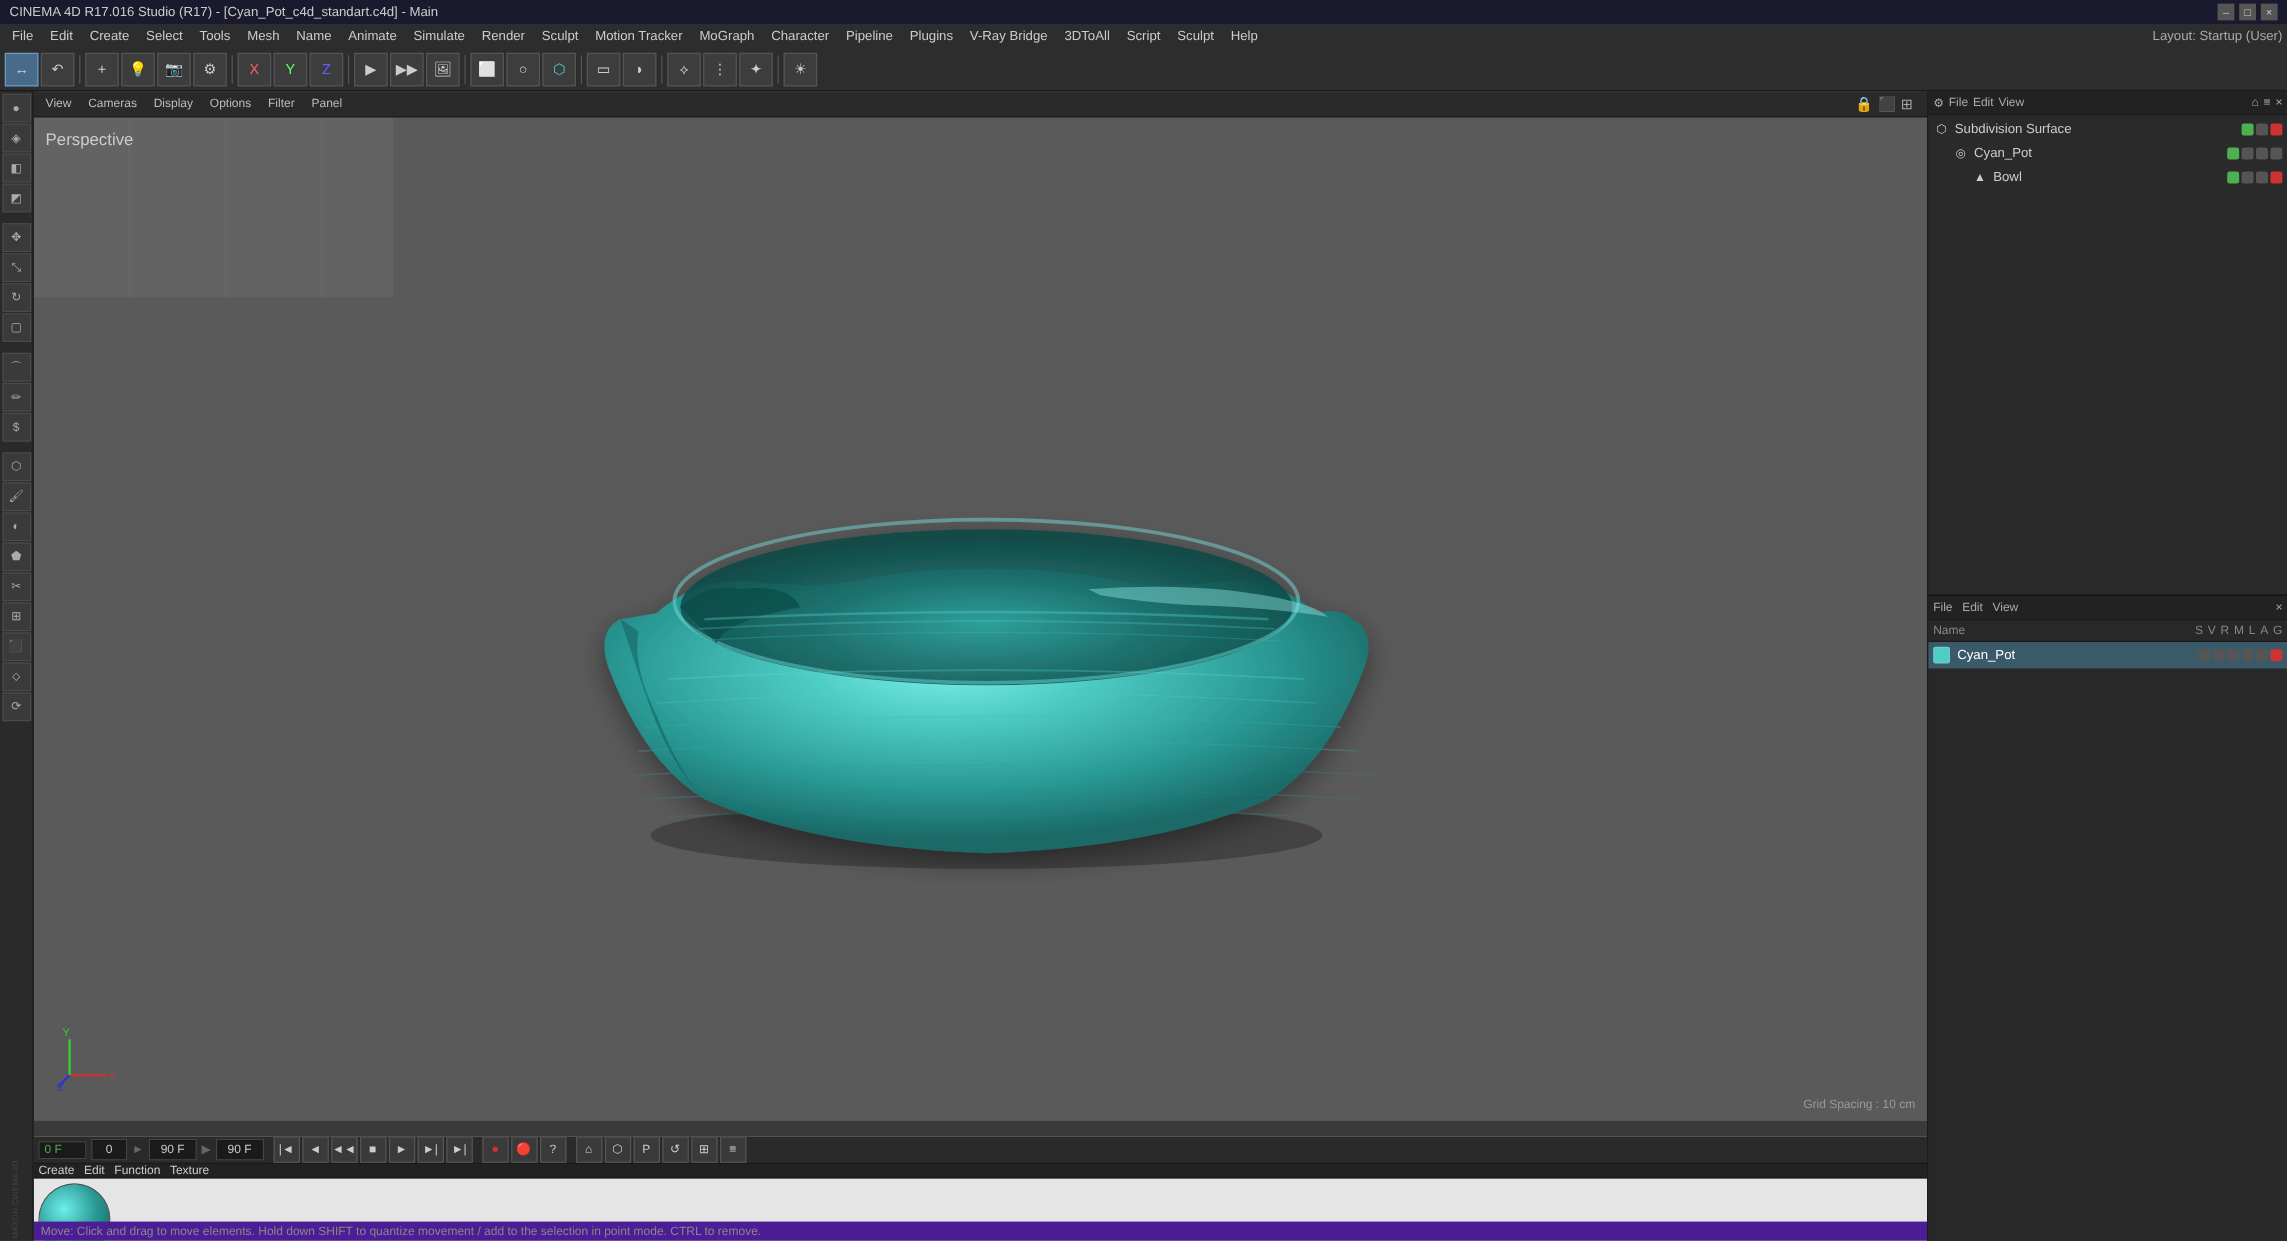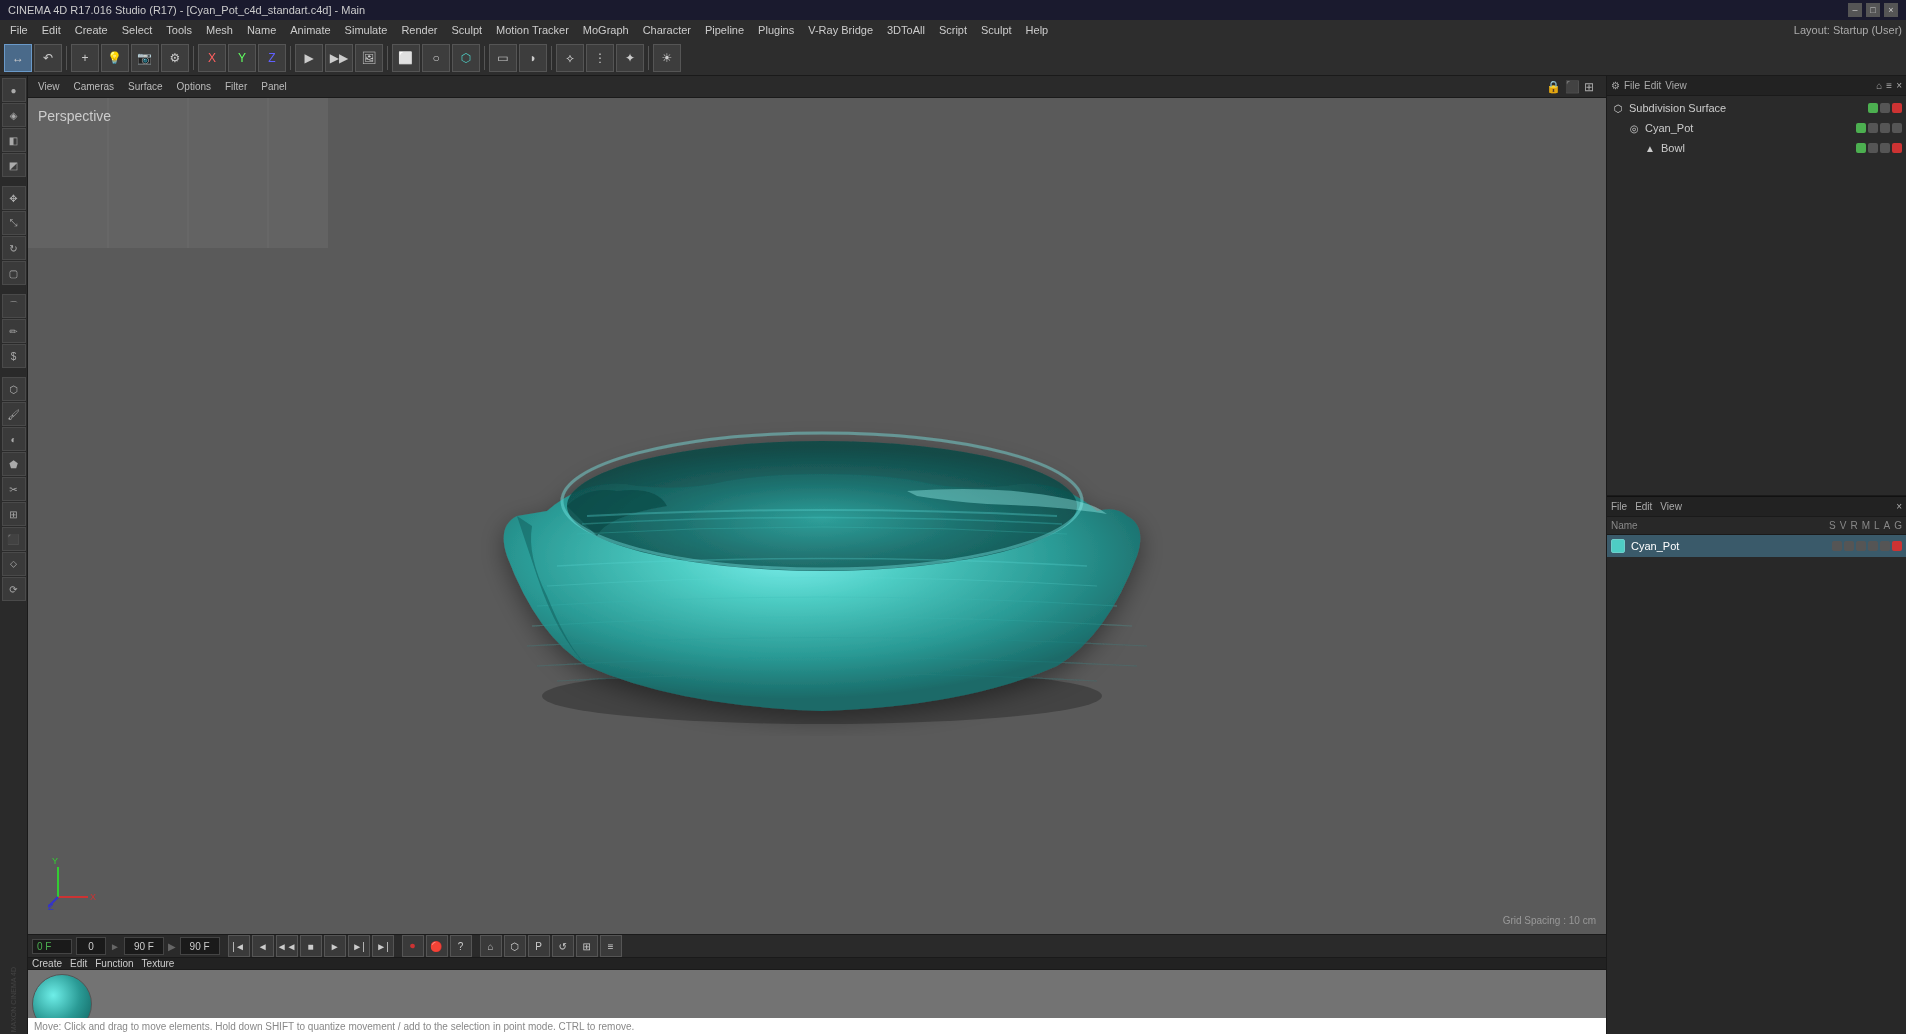--- a/index.html
+++ b/index.html
@@ -439,21 +439,21 @@
       position: relative;
       overflow: hidden;
     }
 
     #status-text-bar {
       position: absolute;
       bottom: 0;
       left: 28px;
       right: 300px;
       height: 16px;
-      background: #ffffff;
+      background: #4c1d95;
       display: flex;
       align-items: center;
       padding: 0 6px;
       font-size: 10px;
       color: #888;
       z-index: 20;
     }
   </style>
 </head>
 <body>
@@ -632,21 +632,21 @@
         </div>
       </div>
     </div>
   </div>
 </div>
 
 <div id="viewport-container">
   <div id="viewport-toolbar">
     <button class="vp-btn">View</button>
     <button class="vp-btn">Cameras</button>
-    <button class="vp-btn">Surface</button>
+    <button class="vp-btn">Display</button>
     <button class="vp-btn">Options</button>
     <button class="vp-btn">Filter</button>
     <button class="vp-btn">Panel</button>
     <div style="margin-left:auto;display:flex;gap:4px;padding-right:8px;">
       <span style="color:#aaa;font-size:12px;cursor:pointer;">🔒</span>
       <span style="color:#aaa;font-size:12px;cursor:pointer;">⬛</span>
       <span style="color:#aaa;font-size:12px;cursor:pointer;">⊞</span>
     </div>
   </div>
 
@@ -762,21 +762,21 @@
         <text x="42" y="48" font-size="9" fill="#cc3333">X</text>
         <line x1="10" y1="45" x2="10" y2="15" stroke="#33cc33" stroke-width="2"></line>
         <text x="4" y="12" font-size="9" fill="#33cc33">Y</text>
         <line x1="10" y1="45" x2="0" y2="55" stroke="#3333cc" stroke-width="2"></line>
         <text x="0" y="58" font-size="9" fill="#3333cc">Z</text>
       </svg>
     </div>
   </div>
 </div>
 
-<div style="position:absolute;bottom:0;left:28px;right:300px;height:100px;background:#737373;border-top:1px solid #1a1a1a;display:flex;flex-direction:column;">
+<div style="position:absolute;bottom:0;left:28px;right:300px;height:88px;background:#e5e5e5;border-top:1px solid #1a1a1a;display:flex;flex-direction:column;">
 
   <div id="ruler-ticks">
     
   </div>
 
   <div id="timeline-controls">
 
     <div style="background:#1a1a1a;border:1px solid #444;padding:1px 4px;color:#4CAF50;font-size:10px;min-width:40px;display:flex;align-items:center;">
       <span>0 F</span>
     </div>

